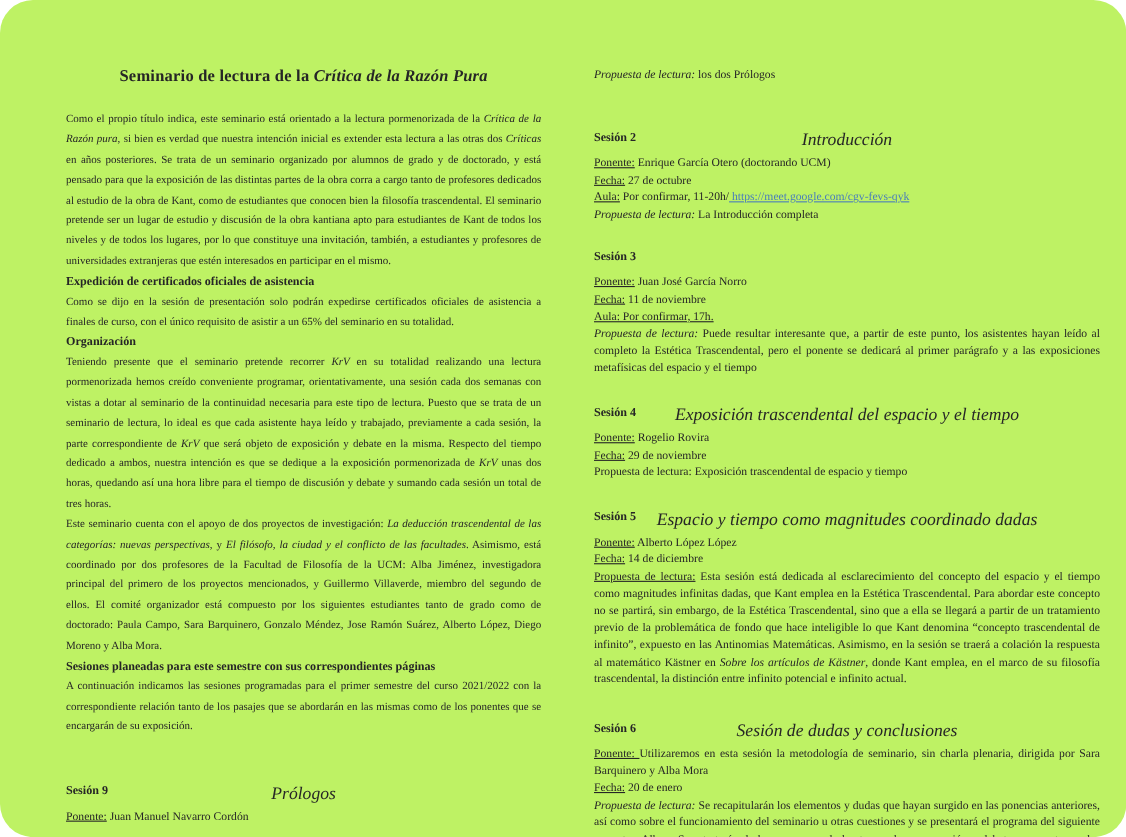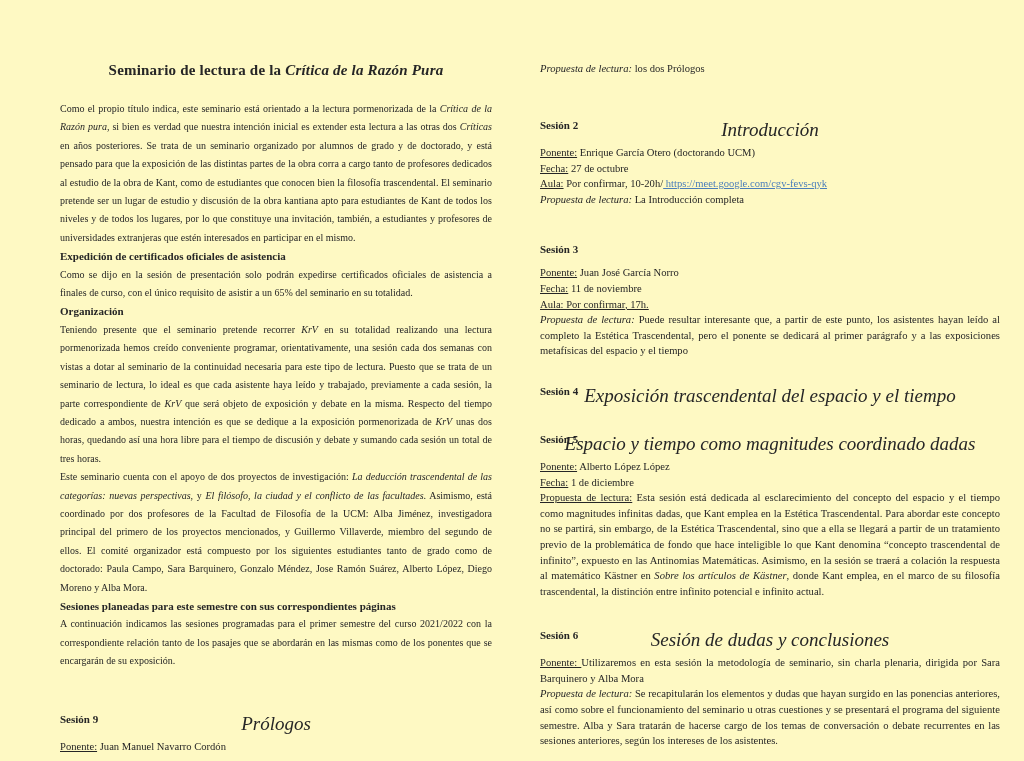--- a/index.html
+++ b/index.html
@@ -3,21 +3,21 @@
 <meta charset="utf-8">
 <style>
   html,body{margin:0;padding:0;}
   body{
     width:1024px;height:761px;background:#ffffff;position:relative;
     font-family:"Liberation Serif","DejaVu Serif",serif;
     color:#262626;
     -webkit-font-smoothing:antialiased;
     --link:#4a7ebb;
   }
-  .page{position:absolute;inset:0;background:#fef9c3;}
+  .page{position:absolute;inset:0;background:#bef264;border-radius:30px;}
   .col-left{position:absolute;left:60px;top:60px;width:432px;}
   .col-right{position:absolute;left:540px;top:60px;width:460px;}
 
   .doc-title{
     text-align:center;font-weight:bold;font-size:15px;line-height:20px;
     margin:0 0 20px 0;letter-spacing:.2px;
   }
   .doc-title .i{font-style:italic;}
 
   p.para{
@@ -28,21 +28,21 @@
   h3.subhead{
     margin:0;font-size:11px;font-weight:bold;line-height:18.4px;
   }
 
   .session{margin-top:34px;}
   .session-head{position:relative;text-align:center;min-height:18px;margin-bottom:4px;}
   .session-name{
     position:absolute;left:0;top:0;margin:0;
     font-size:11px;font-weight:bold;display:inline-block;text-align:right;
   }
-  .session-title{font-style:italic;font-size:19px;}
+  .session-title{font-style:italic;font-size:16px;}
   p.sline{
     margin:0;font-size:10.6px;line-height:15.6px;text-align:justify;
   }
   .u{text-decoration:underline;text-underline-offset:1px;}
   .i{font-style:italic;}
   a.link{color:var(--link);text-decoration:underline;cursor:pointer;}
 
   .cont-lines p.sline{line-height:16px;}
 </style>
 </head>
@@ -82,62 +82,68 @@
       </div>
     <div id="sessions-container">
   <section class="session" style="margin-top: 42px;">
     <div class="session-head">
       <h2 class="session-name">Sesión 2</h2>
       <span class="session-title">Introducción</span>
     </div>
     <div class="session-lines">
             <p class="sline"><span class="u">Ponente:</span><span> Enrique García Otero (doctorando UCM)</span></p>
             <p class="sline"><span class="u">Fecha:</span><span> 27 de octubre</span></p>
-            <p class="sline"><span class="u">Aula:</span><span> Por confirmar, 10-20h/</span><a class="link" href="#"> https://meet.google.com/cgv-fevs-qyk</a></p>
+            <p class="sline"><span class="u">Aula:</span><span> Por confirmar, 11-20h/</span><a class="link" href="#"> https://meet.google.com/cgv-fevs-qyk</a></p>
             <p class="sline"><span class="i">Propuesta de lectura:</span><span> La Introducción completa</span></p>
           </div>
   </section>
 
-  <section class="session" style="margin-top: 36px;">
+  <section class="session" style="margin-top: 24px;">
     <div class="session-head">
       <h2 class="session-name">Sesión 3</h2>
     </div>
     <div class="session-lines">
             <p class="sline"><span class="u">Ponente:</span><span> Juan José García Norro</span></p>
             <p class="sline"><span class="u">Fecha:</span><span> 11 de noviembre</span></p>
             <p class="sline"><span class="u">Aula: Por confirmar, 17h.</span></p>
             <p class="sline"><span class="i">Propuesta de lectura:</span><span> Puede resultar interesante que, a partir de este punto, los asistentes hayan leído al completo la Estética Trascendental, pero el ponente se dedicará al primer parágrafo y a las exposiciones metafísicas del espacio y el tiempo</span></p>
           </div>
   </section>
 
   <section class="session" style="margin-top: 26px;">
     <div class="session-head">
       <h2 class="session-name">Sesión 4</h2>
       <span class="session-title">Exposición trascendental del espacio y el tiempo</span>
     </div>
+    <div class="session-lines">
+            <p class="sline"><span class="u">Ponente:</span><span> Rogelio Rovira</span></p>
+            <p class="sline"><span class="u">Fecha:</span><span> 29 de noviembre</span></p>
+            <p class="sline"><span>Propuesta de lectura: Exposición trascendental de espacio y tiempo</span></p>
+          </div>
   </section>
 
   <section class="session" style="margin-top: 26px;">
     <div class="session-head">
       <h2 class="session-name">Sesión 5</h2>
       <span class="session-title">Espacio y tiempo como magnitudes coordinado dadas</span>
     </div>
     <div class="session-lines">
             <p class="sline"><span class="u">Ponente:</span><span> Alberto López López</span></p>
-            <p class="sline"><span class="u">Fecha:</span><span> 1 de diciembre</span></p>
+            <p class="sline"><span class="u">Fecha:</span><span> 14 de diciembre</span></p>
             <p class="sline"><span class="u">Propuesta de lectura:</span><span> Esta sesión está dedicada al esclarecimiento del concepto del espacio y el tiempo como magnitudes infinitas dadas, que Kant emplea en la Estética Trascendental. Para abordar este concepto no se partirá, sin embargo, de la Estética Trascendental, sino que a ella se llegará a partir de un tratamiento previo de la problemática de fondo que hace inteligible lo que Kant denomina “concepto trascendental de infinito”, expuesto en las Antinomias Matemáticas. Asimismo, en la sesión se traerá a colación la respuesta al matemático Kästner en </span><span class="i">Sobre los artículos de Kästner</span><span>, donde Kant emplea, en el marco de su filosofía trascendental, la distinción entre infinito potencial e infinito actual.</span></p>
           </div>
   </section>
 
   <section class="session" style="margin-top: 30px;">
     <div class="session-head">
       <h2 class="session-name">Sesión 6</h2>
       <span class="session-title">Sesión de dudas y conclusiones</span>
     </div>
     <div class="session-lines">
             <p class="sline"><span class="u">Ponente: </span><span>Utilizaremos en esta sesión la metodología de seminario, sin charla plenaria, dirigida por Sara Barquinero y Alba Mora</span></p>
+            <p class="sline"><span class="u">Fecha:</span><span> 20 de enero</span></p>
             <p class="sline"><span class="i">Propuesta de lectura:</span><span> Se recapitularán los elementos y dudas que hayan surgido en las ponencias anteriores, así como sobre el funcionamiento del seminario u otras cuestiones y se presentará el programa del siguiente semestre. Alba y Sara tratarán de hacerse cargo de los temas de conversación o debate recurrentes en las sesiones anteriores, según los intereses de los asistentes.</span></p>
           </div>
   </section>
 </div>
   </div>
 
 </div>
 
 </body></html>

